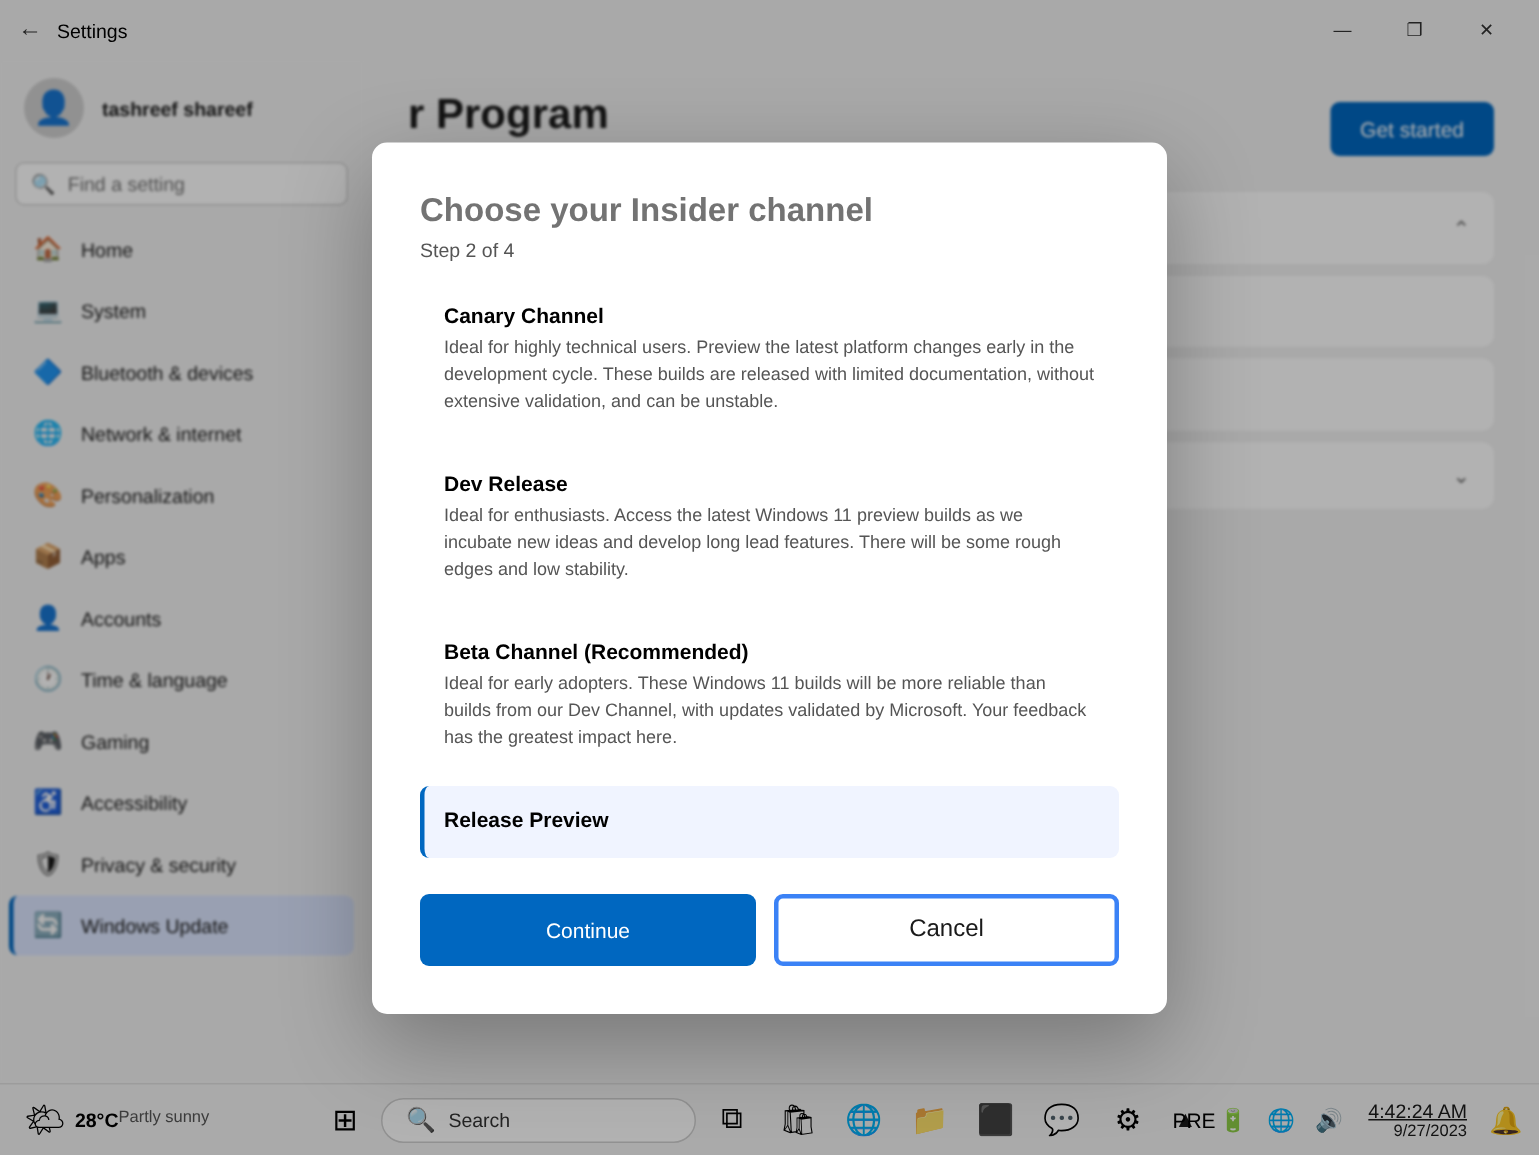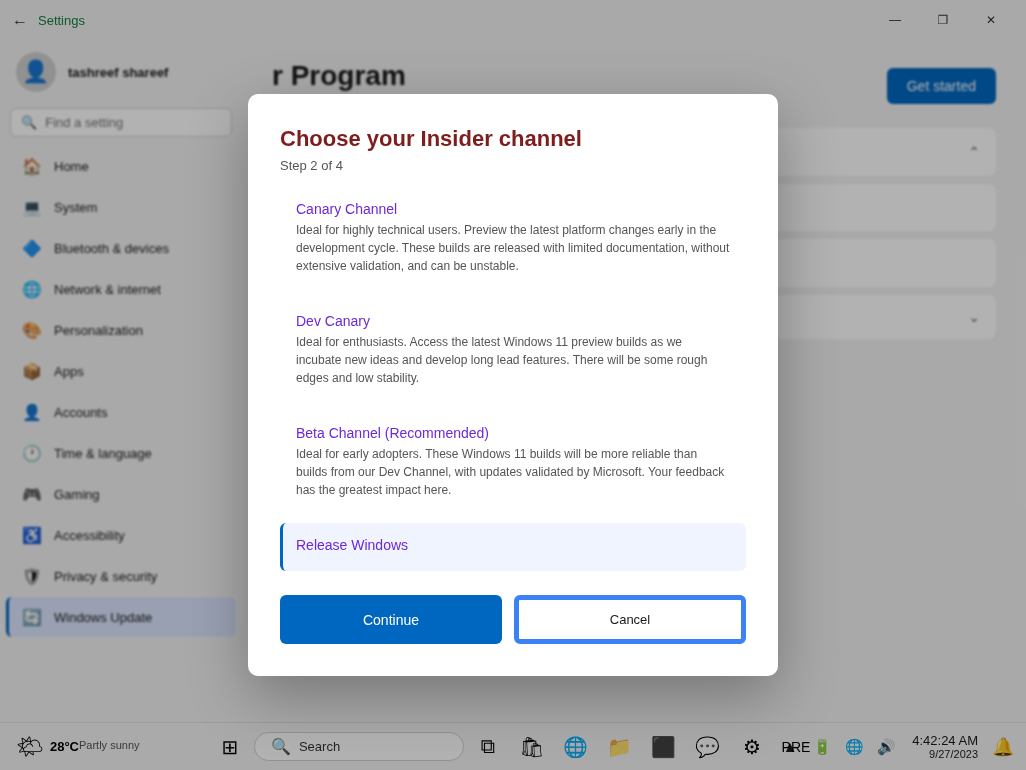--- a/index.html
+++ b/index.html
@@ -31,21 +31,21 @@
       justify-content: space-between;
       flex-shrink: 0;
     }
     .title-bar-left {
       display: flex;
       align-items: center;
       gap: 10px;
     }
     .title-bar-title {
       font-size: 13px;
-      color: #15803d;
+      color: #000000;
     }
     .title-bar-controls {
       display: flex;
       gap: 2px;
     }
     .title-btn {
       width: 46px;
       height: 32px;
       border: none;
       background: transparent;
@@ -235,21 +235,21 @@
     .weather-info { display: flex; flex-direction: row; }
     .weather-temp { font-size: 13px; font-weight: 600; }
     .weather-desc { font-size: 11px; color: #555; }
 
     .time-display {
       text-align: right;
       padding: 4px 8px;
       cursor: pointer;
       border-radius: 6px;
     }
-    .time-text { font-size: 13px; font-weight: 500; }
+    .time-text { font-size: 13px; font-weight: 500; text-decoration: underline; }
     .date-text { font-size: 11px; }
 
     .tray-icon {
       width: 28px;
       height: 28px;
       display: flex;
       align-items: center;
       justify-content: center;
       font-size: 15px;
       border-radius: 4px;
@@ -273,21 +273,21 @@
       background: white;
       border-radius: 10px;
       width: 530px;
       padding: 32px;
       box-shadow: 0 20px 60px rgba(0,0,0,0.3);
       position: relative;
     }
     .modal-title {
       font-size: 22px;
       font-weight: 600;
-      color: #7f1d1d;
+      color: #737373;
       margin-bottom: 6px;
     }
     .modal-step {
       font-size: 13px;
       color: #555;
       margin-bottom: 14px;
     }
 
     .channel-option {
       padding: 14px 16px;
@@ -295,22 +295,22 @@
       margin-bottom: 10px;
       cursor: pointer;
     }
     .channel-option.selected {
       background: #f0f4ff;
       border-left: 3px solid #0067c0;
       padding-left: 13px;
     }
     .channel-name {
       font-size: 14px;
-      font-weight: 400;
-      color: #6d28d9;
+      font-weight: 700;
+      color: #000000;
       margin-bottom: 4px;
     }
     .channel-desc {
       font-size: 12px;
       color: #555;
       line-height: 1.5;
     }
 
     .modal-footer {
       display: flex;
@@ -325,24 +325,24 @@
       border-radius: 6px;
       padding: 12px;
       font-size: 14px;
       cursor: pointer;
       font-weight: 500;
     }
     .btn-cancel {
       flex: 1;
       background: white;
       color: #1a1a1a;
-      border: 5px solid #3b82f6;
+      border: 3px solid #3b82f6;
       border-radius: 6px;
       padding: 12px;
-      font-size: 13px;
+      font-size: 16px;
       cursor: pointer;
       font-weight: 500;
     }
 
     .blurred {
       filter: blur(1px);
       pointer-events: none;
       user-select: none;
     }
 
@@ -577,29 +577,29 @@
     <div class="modal">
       <h2 class="modal-title">Choose your Insider channel</h2>
       <p class="modal-step">Step 2 of 4</p>
 
       <div id="channel-list">
       <div class="channel-option">
       <div class="channel-name">Canary Channel</div>
       <div class="channel-desc">Ideal for highly technical users. Preview the latest platform changes early in the development cycle. These builds are released with limited documentation, without extensive validation, and can be unstable.</div>
     </div>
           <div class="channel-option">
-      <div class="channel-name">Dev Canary</div>
+      <div class="channel-name">Dev Release</div>
       <div class="channel-desc">Ideal for enthusiasts. Access the latest Windows 11 preview builds as we incubate new ideas and develop long lead features. There will be some rough edges and low stability.</div>
     </div>
           <div class="channel-option">
       <div class="channel-name">Beta Channel (Recommended)</div>
       <div class="channel-desc">Ideal for early adopters. These Windows 11 builds will be more reliable than builds from our Dev Channel, with updates validated by Microsoft. Your feedback has the greatest impact here.</div>
     </div>
           <div class="channel-option selected">
-      <div class="channel-name">Release Windows</div>
+      <div class="channel-name">Release Preview</div>
     </div>
         </div>
 
       <div class="modal-footer">
         <button class="btn-continue">Continue</button>
         <button class="btn-cancel">Cancel</button>
       </div>
     </div>
   </div>
 </div>

